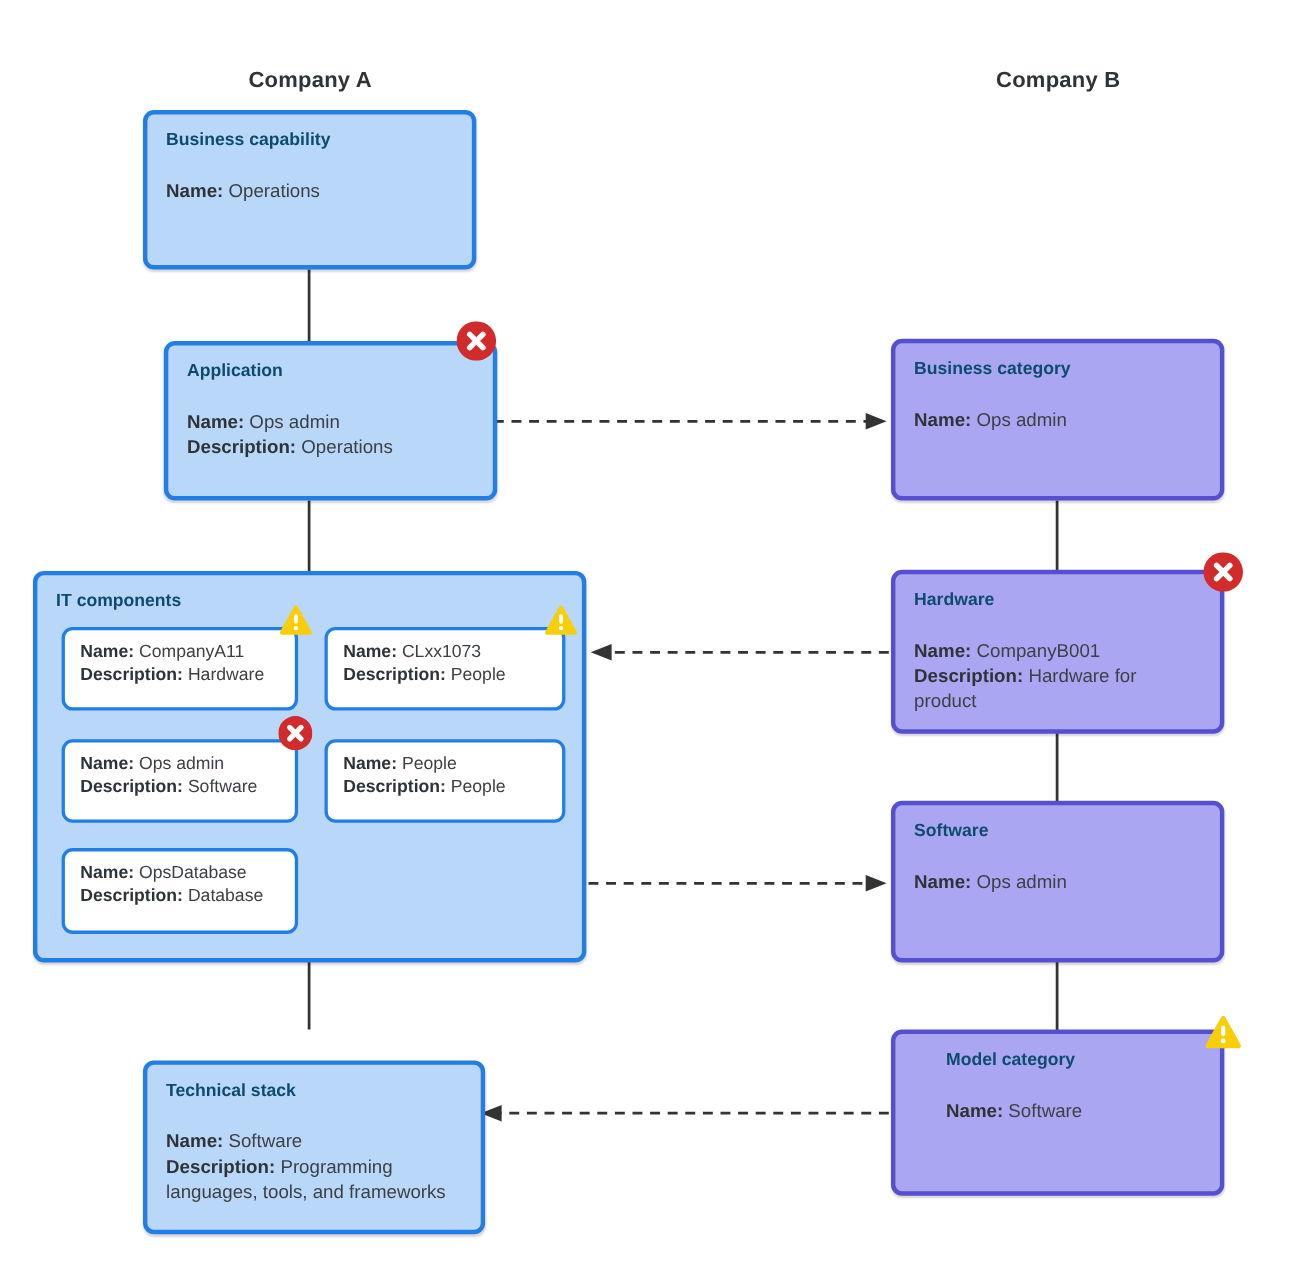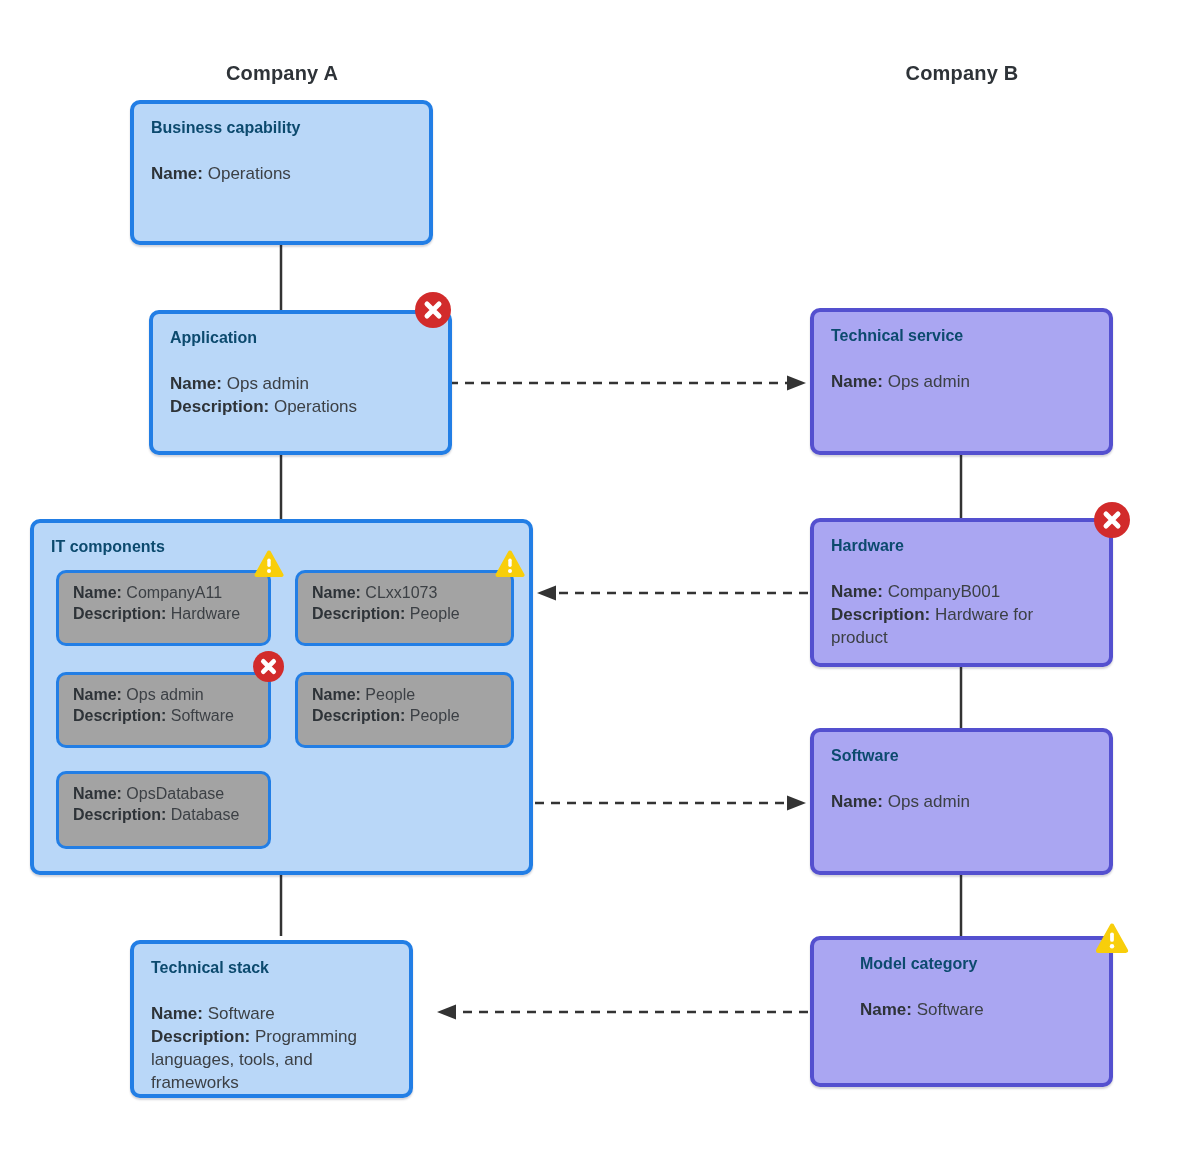--- a/index.html
+++ b/index.html
@@ -13,21 +13,21 @@
   .node { position:absolute; box-sizing:border-box; border-radius:10px; padding:12px 17px; z-index:2;
           box-shadow:0 2px 2px rgba(20,20,50,0.18); }
   .node.blue   { background:#b9d7f8; border:4px solid #227ee5; }
   .node.purple { background:#aaa6f2; border:4px solid #5450cf; }
 
   .node-title { font-size:16px; font-weight:bold; color:#0c4a6e; line-height:23px; }
   .fields { margin-top:23px; font-size:17px; color:#3c4045; line-height:23px; }
   .fields p { margin:0; }
   .b { font-weight:bold; color:#2e3338; }
 
-  .it-item { position:absolute; box-sizing:border-box; background:#a3a3a3; border:3.5px solid #227ee5;
+  .it-item { position:absolute; box-sizing:border-box; background:#ffffff; border:3.5px solid #227ee5;
              border-radius:10px; padding:9px 14px; font-size:16px; line-height:21px; color:#3c4045; z-index:3; }
   .it-item p { margin:0; }
 
   .badge { position:absolute; z-index:5; line-height:0; }
 </style>
 </head>
 <body>
 
 <div class="canvas">
 
@@ -94,30 +94,30 @@
       <p><span class="b">Name:</span> <span>People</span></p>
       <p><span class="b">Description:</span> <span>People</span></p>
     </div>
 
     <div class="it-item" style="left:22px; top:248px; width:215px; height:78px;">
       <p><span class="b">Name:</span> <span>OpsDatabase</span></p>
       <p><span class="b">Description:</span> <span>Database</span></p>
     </div>
   </div>
 
-  <div class="node blue" style="left:130px; top:940px; width:283px; height:158px;">
+  <div class="node blue" style="left:130px; top:964px; width:311px; height:158px;">
     <div class="node-title">Technical stack</div>
     <div class="fields">
       <p><span class="b">Name:</span> <span>Software</span></p>
       <p><span class="b">Description:</span> <span>Programming languages, tools, and frameworks</span></p>
     </div>
   </div>
 
   <div class="node purple" style="left:810px; top:308px; width:303px; height:147px;">
-    <div class="node-title">Technical service</div>
+    <div class="node-title">Business category</div>
     <div class="fields">
       <p><span class="b">Name:</span> <span>Ops admin</span></p>
     </div>
   </div>
 
   <div class="node purple" style="left:810px; top:518px; width:303px; height:149px;">
     <div class="node-title">Hardware</div>
     <div class="fields">
       <p><span class="b">Name:</span> <span>CompanyB001</span></p>
       <p><span class="b">Description:</span> <span>Hardware for product</span></p>

